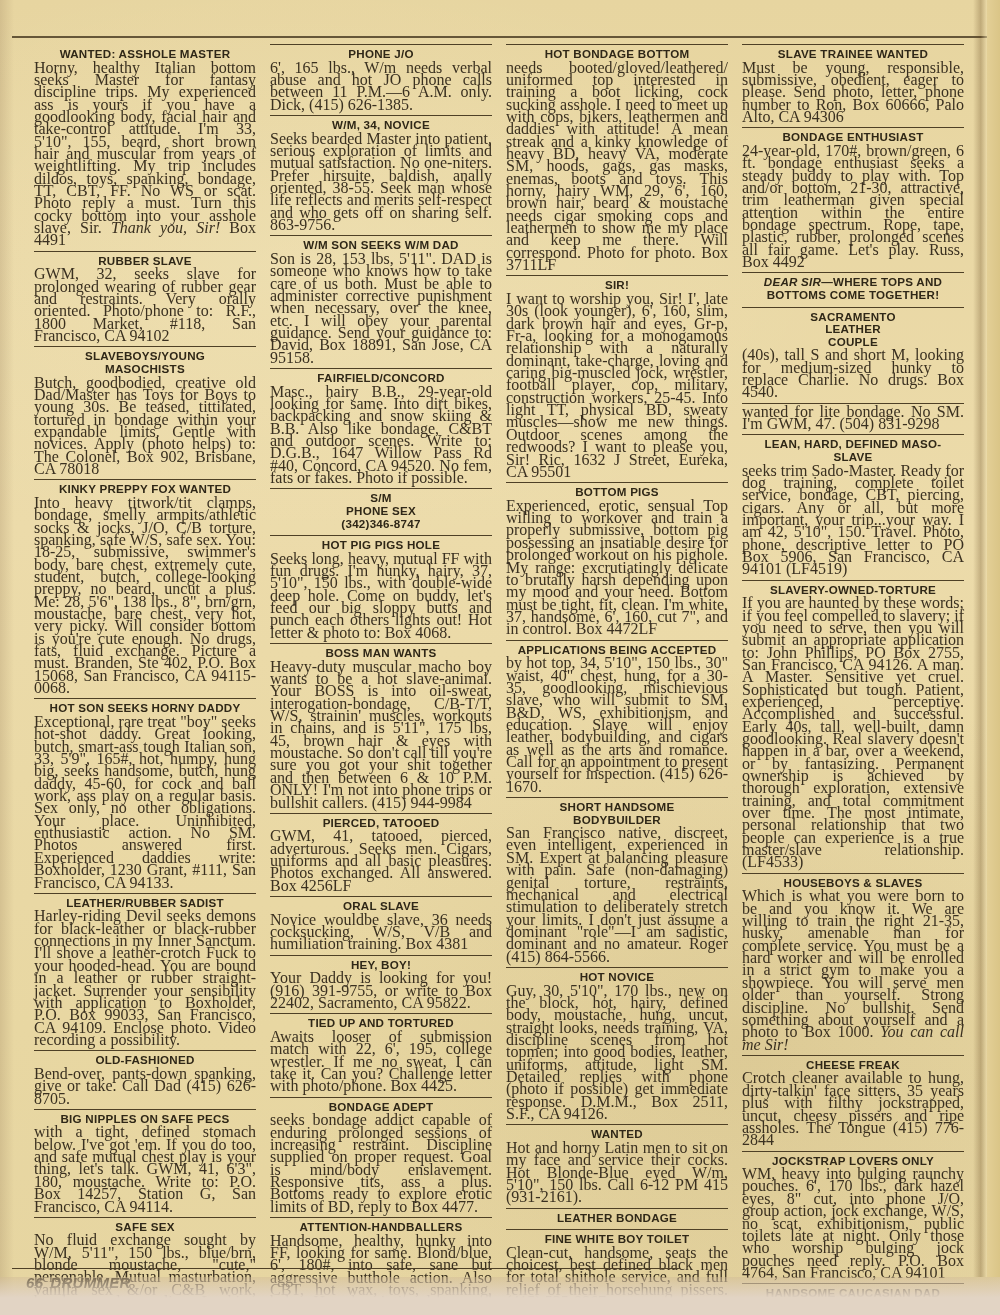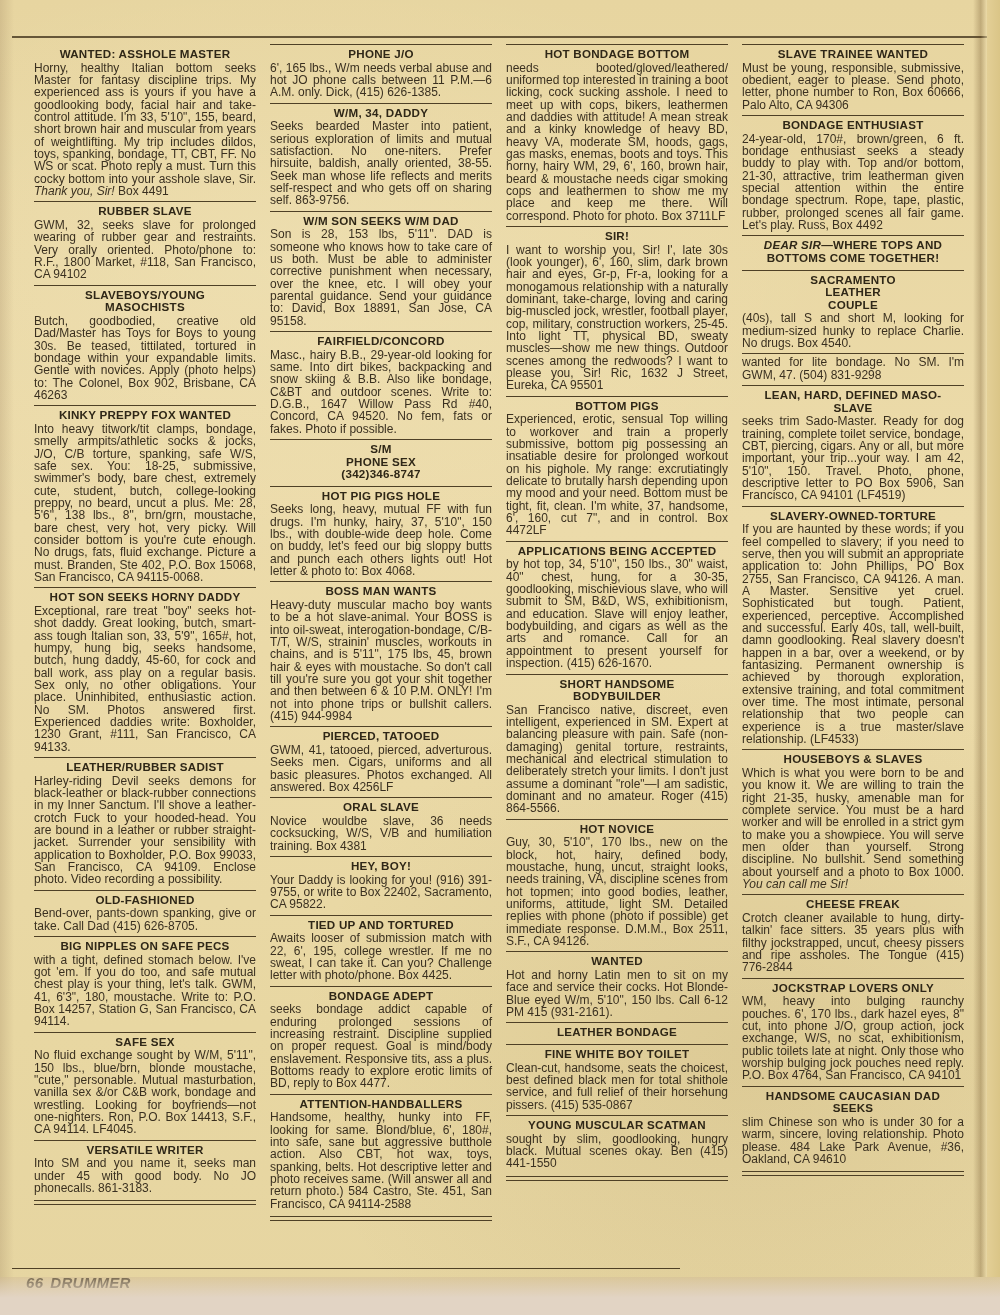--- a/index.html
+++ b/index.html
@@ -38,22 +38,23 @@
   }
   .column.first-col .ad.first{border-top:none;padding-top:3px;}
   .ad-title{
     margin:1px 0 1px;
     font-size:11.6px;font-weight:bold;text-align:center;
     letter-spacing:.25px;line-height:12.6px;white-space:pre-line;
     color:#2f2717;
   }
   .ad-body{
     margin:0;
-    font-size:12px;line-height:12.35px;text-align:justify;
+    font-size:16px;line-height:12.35px;text-align:justify;
     color:#3a3020;
+    font-family:Liberation Serif, serif;
   }
   .ad-body em, .ad-title em{font-style:italic;}
   .column-end-rule{
     height:3px;border-top:1.5px solid var(--rule);border-bottom:1px solid var(--rule);
     margin-top:2px;
   }
   .footer-rule{
     position:absolute;left:12px;right:320px;top:1268px;
     border-top:1.5px solid var(--rule);
   }
@@ -96,21 +97,21 @@
           <h3 class="ad-title">WANTED: ASSHOLE MASTER</h3>
           <p class="ad-body">Horny, healthy Italian bottom seeks Master for fantasy discipline trips. My experienced ass is yours if you have a goodlooking body, facial hair and take-control attitude. I'm 33, 5'10", 155, beard, short brown hair and muscular from years of weightlifting. My trip includes dildos, toys, spanking, bondage, TT, CBT, FF. No WS or scat. Photo reply a must. Turn this cocky bottom into your asshole slave, Sir. <em>Thank you, Sir!</em> Box 4491</p>
         </section>
         <section class="ad">
           <h3 class="ad-title">RUBBER SLAVE</h3>
           <p class="ad-body">GWM, 32, seeks slave for prolonged wearing of rubber gear and restraints. Very orally oriented. Photo/phone to: R.F., 1800 Market, #118, San Francisco, CA 94102</p>
         </section>
         <section class="ad">
           <h3 class="ad-title">SLAVEBOYS/YOUNG
 MASOCHISTS</h3>
-          <p class="ad-body">Butch, goodbodied, creative old Dad/Master has Toys for Boys to young 30s. Be teased, tittilated, tortured in bondage within your expandable limits. Gentle with novices. Apply (photo helps) to: The Colonel, Box 902, Brisbane, CA 46263</p>
+          <p class="ad-body">Butch, goodbodied, creative old Dad/Master has Toys for Boys to young 30s. Be teased, tittilated, tortured in bondage within your expandable limits. Gentle with novices. Apply (photo helps) to: The Colonel, Box 902, Brisbane, CA 78018</p>
         </section>
         <section class="ad">
           <h3 class="ad-title">KINKY PREPPY FOX WANTED</h3>
           <p class="ad-body">Into heavy titwork/tit clamps, bondage, smelly armpits/athletic socks &amp; jocks, J/O, C/B torture, spanking, safe W/S, safe sex. You: 18-25, submissive, swimmer's body, bare chest, extremely cute, student, butch, college-looking preppy, no beard, uncut a plus. Me: 28, 5'6", 138 lbs., 8", brn/grn, moustache, bare chest, very hot, very picky. Will consider bottom is you're cute enough. No drugs, fats, fluid exchange. Picture a must. Branden, Ste 402, P.O. Box 15068, San Francisco, CA 94115-0068.</p>
         </section>
         <section class="ad">
           <h3 class="ad-title">HOT SON SEEKS HORNY DADDY</h3>
           <p class="ad-body">Exceptional, rare treat "boy" seeks hot-shot daddy. Great looking, butch, smart-ass tough Italian son, 33, 5'9", 165#, hot, humpy, hung big, seeks handsome, butch, hung daddy, 45-60, for cock and ball work, ass play on a regular basis. Sex only, no other obligations. Your place. Uninhibited, enthusiastic action. No SM. Photos answered first. Experienced daddies write: Boxholder, 1230 Grant, #111, San Francisco, CA 94133.</p>
         </section>
         <section class="ad">
@@ -134,21 +135,21 @@
           <p class="ad-body">Into SM and you name it, seeks man under 45 with good body. No JO phonecalls. 861-3183.</p>
         </section>
         <div class="column-end-rule"></div>
       </div>
       <div class="column">
         <section class="ad first">
           <h3 class="ad-title">PHONE J/O</h3>
           <p class="ad-body">6', 165 lbs., W/m needs verbal abuse and hot JO phone calls between 11 P.M.—6 A.M. only. Dick, (415) 626-1385.</p>
         </section>
         <section class="ad">
-          <h3 class="ad-title">W/M, 34, DADDY</h3>
+          <h3 class="ad-title">W/M, 34, NOVICE</h3>
           <p class="ad-body">Seeks bearded Master into patient, serious exploration of limits and mutual satisfaction. No one-niters. Prefer hirsuite, baldish, anally oriented, 38-55. Seek man whose life reflects and merits self-respect and who gets off on sharing self. 863-9756.</p>
         </section>
         <section class="ad">
           <h3 class="ad-title">W/M SON SEEKS W/M DAD</h3>
           <p class="ad-body">Son is 28, 153 lbs, 5'11". DAD is someone who knows how to take care of us both. Must be able to administer corrective punishment when necessary, over the knee, etc. I will obey your parental guidance. Send your guidance to: David, Box 18891, San Jose, CA 95158.</p>
         </section>
         <section class="ad">
           <h3 class="ad-title">FAIRFIELD/CONCORD</h3>
           <p class="ad-body">Masc., hairy B.B., 29-year-old looking for same. Into dirt bikes, backpacking and snow skiing &amp; B.B. Also like bondage, C&amp;BT and outdoor scenes. Write to: D.G.B., 1647 Willow Pass Rd #40, Concord, CA 94520. No fem, fats or fakes. Photo if possible.</p>
         </section>

